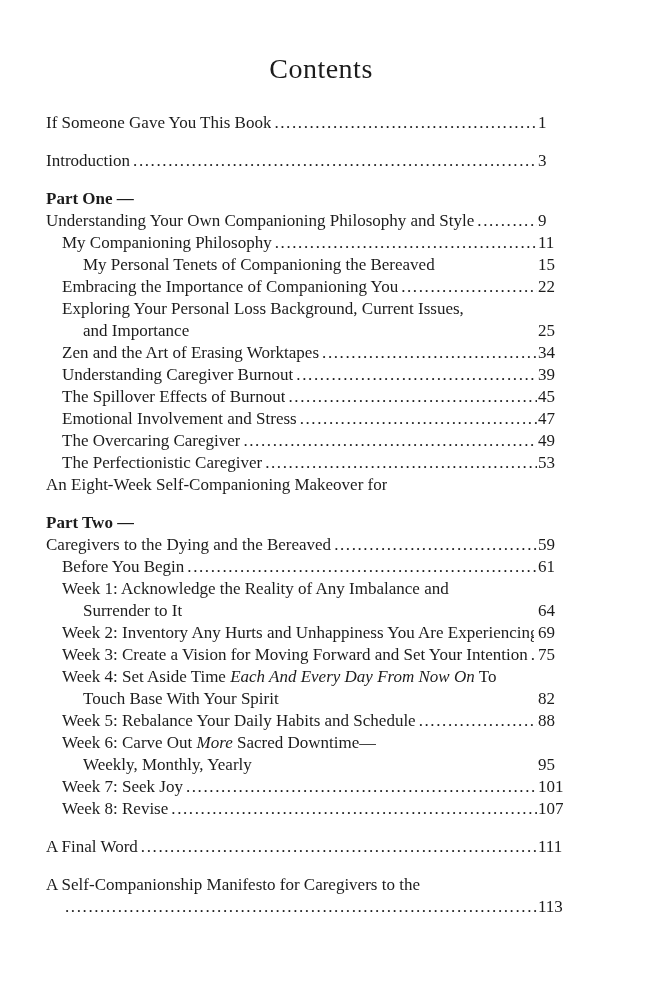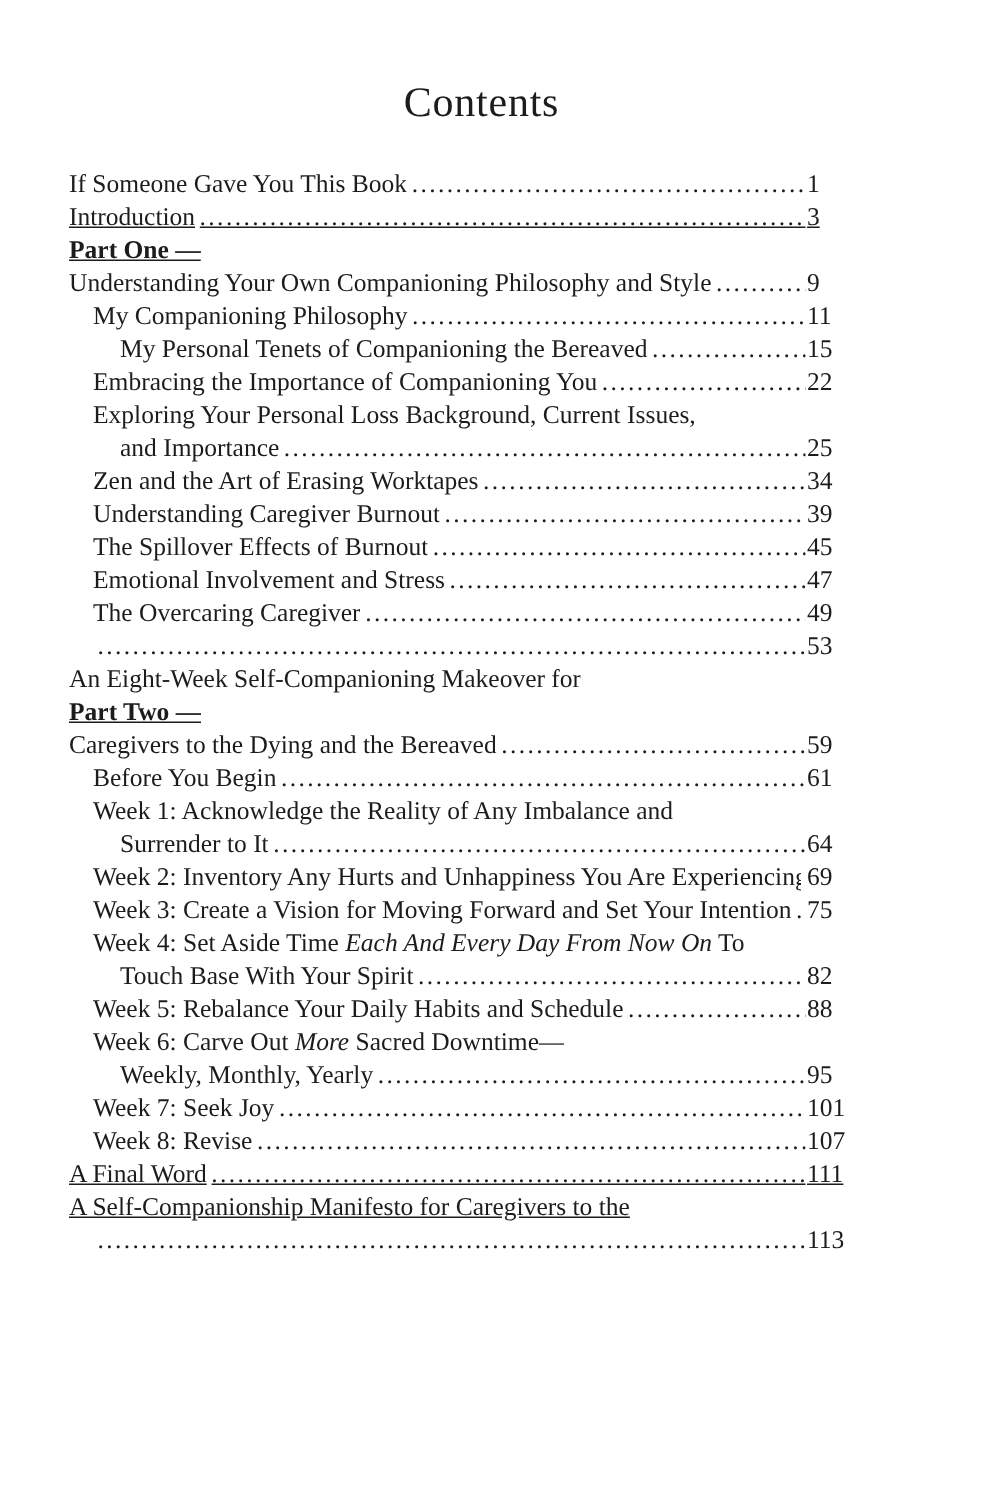--- a/index.html
+++ b/index.html
@@ -36,36 +36,35 @@
     width: 578px;
     font-size: 17px;
   }
   .row {
     display: flex;
     align-items: flex-end;
     line-height: 22px;
     height: 22px;
   }
   .row.gap {
-    margin-top: 0;
-    text-decoration: underline;
+    margin-top: 16px;
   }
   .row.bold .entry-title {
     font-weight: 700;
   }
   .main {
     flex: 0 0 491px;
     box-sizing: border-box;
     display: flex;
     align-items: baseline;
     min-width: 0;
     overflow: hidden;
   }
   .row.indent-1 .main { padding-left: 16px; }
-  .row.indent-2 .main { padding-left: 34px; }
+  .row.indent-2 .main { padding-left: 34px; flex-direction: column; }
   .entry-title {
     flex: 0 1 auto;
     min-width: 0;
     white-space: nowrap;
     overflow: hidden;
   }
   .entry-title em {
   }
   .leader {
     flex: 1 1 0;
@@ -176,20 +175,21 @@
       </div>
       <div class="row indent-1">
         <span class="main">
           <span class="entry-title"><span>The Overcaring Caregiver</span></span>
           <span class="leader">................................................................................................................................................................</span>
         </span>
         <span class="pagenum">49</span>
       </div>
       <div class="row indent-1">
         <span class="main">
+          <span class="entry-title"><span>The Perfectionistic Caregiver</span></span>
           <span class="leader">................................................................................................................................................................</span>
         </span>
         <span class="pagenum">53</span>
       </div>
       <div class="row indent-0">
         <span class="main">
           <span class="entry-title"><span>An Eight-Week Self-Companioning Makeover for</span></span>
         </span>
       </div>
       <div class="row indent-0 gap bold">

